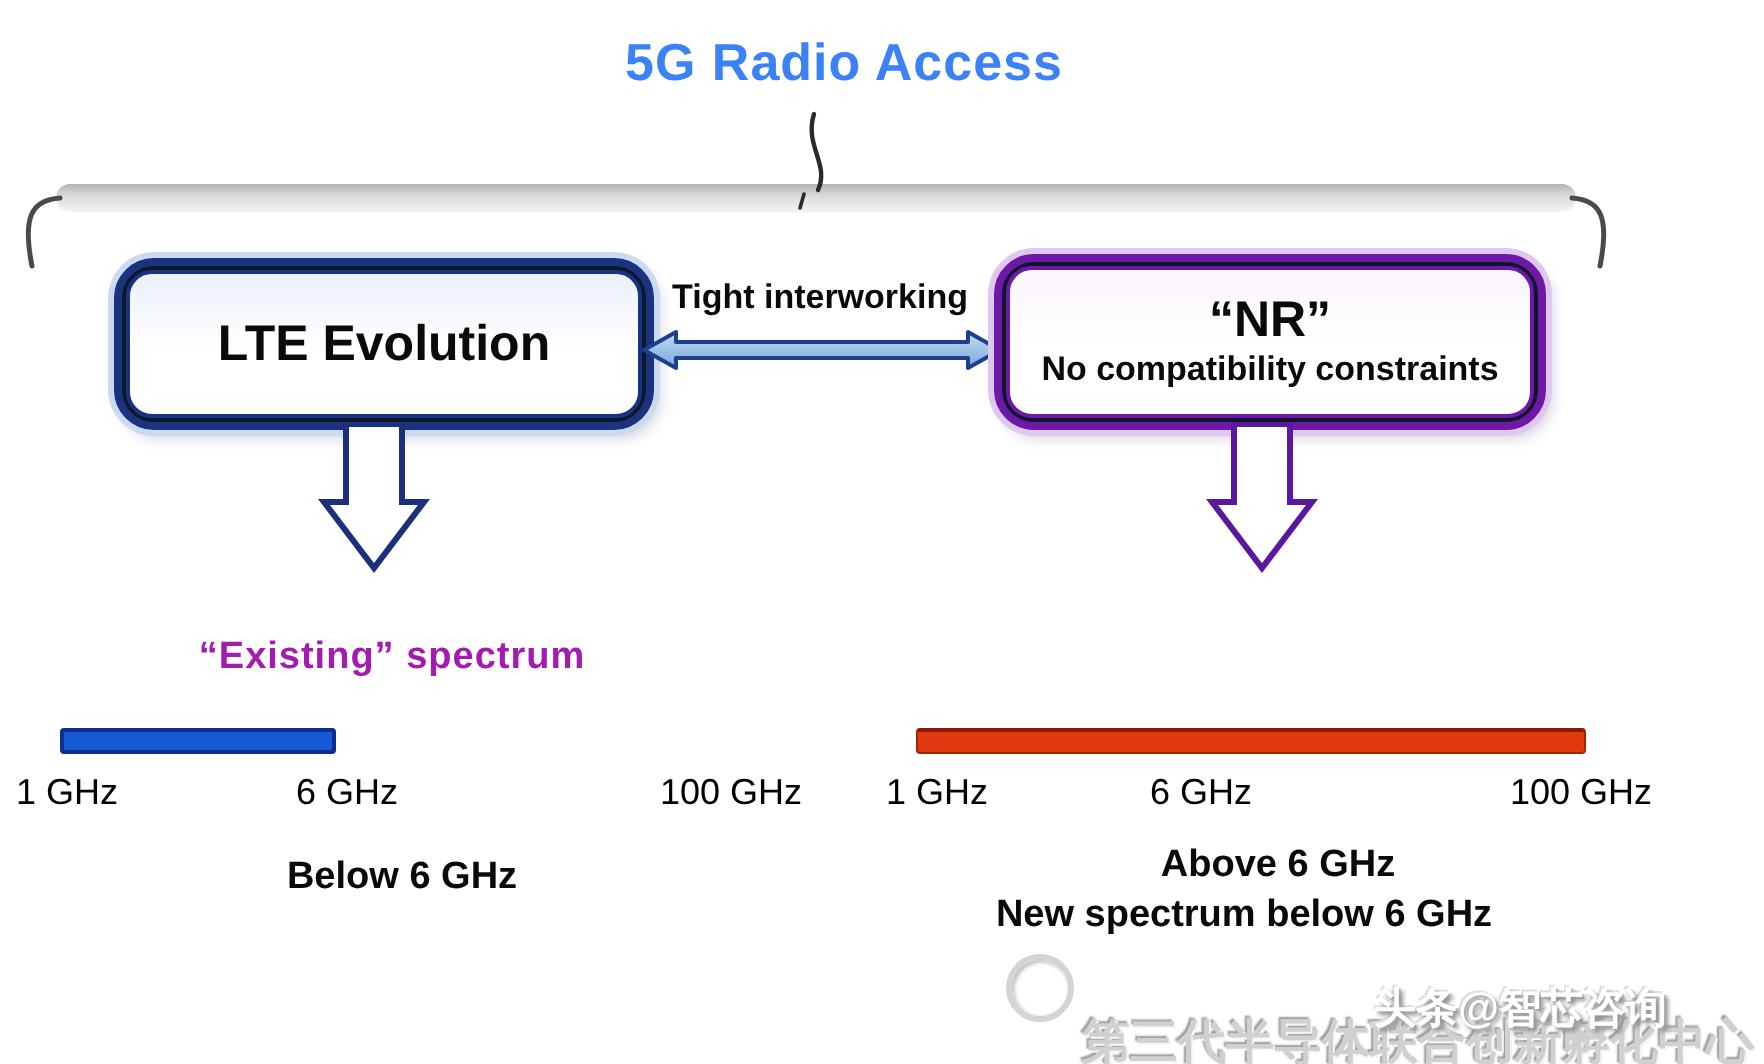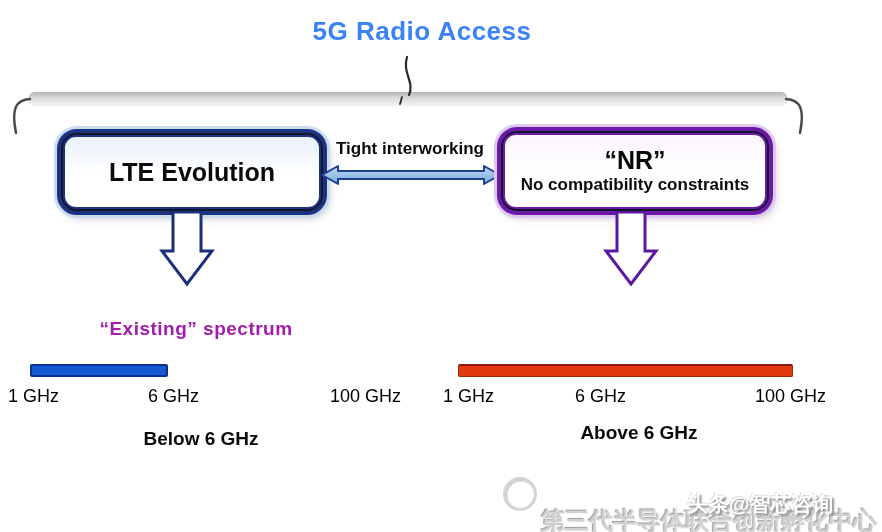--- a/index.html
+++ b/index.html
@@ -151,18 +151,19 @@
   <span class="tick" style="left:8px;">1 GHz</span>
   <span class="tick" style="left:148px;">6 GHz</span>
   <span class="tick" style="left:330px;">100 GHz</span>
 
   <span class="tick" style="left:443px;">1 GHz</span>
   <span class="tick" style="left:575px;">6 GHz</span>
   <span class="tick" style="left:755px;">100 GHz</span>
 
   <div id="below-caption" class="abs center caption">Below 6 GHz</div>
   <div id="above-caption" class="abs center caption">Above 6 GHz</div>
+  <div id="newbelow-caption" class="abs center caption">New spectrum below 6 GHz</div>
 
   <div id="wm-logo" class="abs"></div>
   <div id="wm-name" class="abs">第三代半导体联合创新孵化中心</div>
   <div id="wm-handle" class="abs">头条@智芯咨询</div>
 
 </div>
 
 </body></html>

